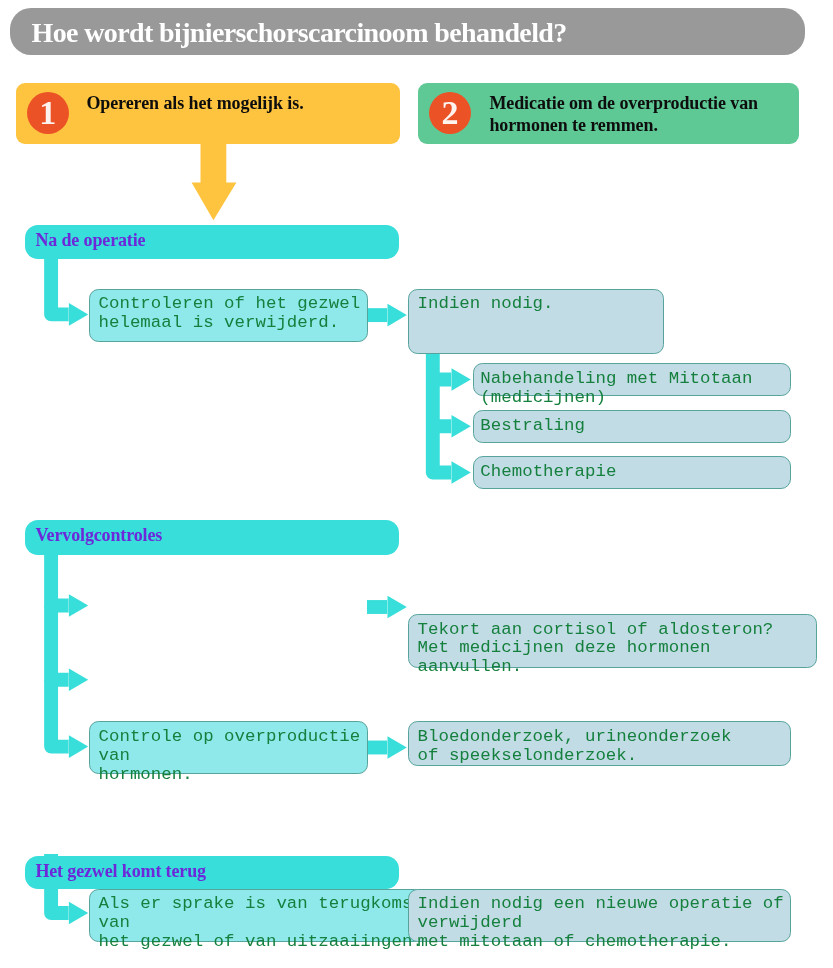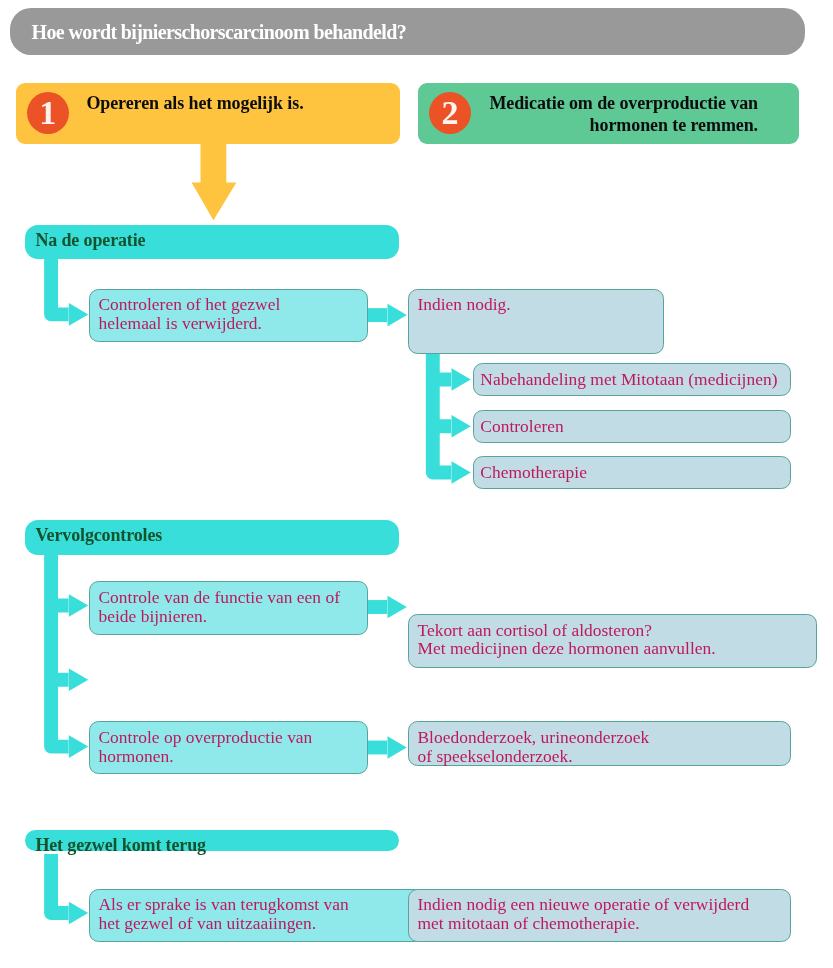--- a/index.html
+++ b/index.html
@@ -6,38 +6,38 @@
   html,body{margin:0;padding:0;}
   body{width:833px;height:968px;background:#ffffff;opacity:0.9999;
        font-family:"Liberation Serif",serif;overflow:hidden;
        -webkit-font-smoothing:antialiased;}
   #stage{position:relative;width:833px;height:968px;background:#fff;will-change:transform;}
   .abs{position:absolute;}
 
   
   .title-bar{left:10.3px;top:8.2px;width:794.7px;height:46.7px;background:#999999;border-radius:21px;}
   .title-text{position:absolute;left:21.2px;top:0;height:46.7px;line-height:49.3px;color:#ffffff;
-    font-weight:bold;font-size:20px;letter-spacing:-0.62px;white-space:nowrap;}
+    font-weight:bold;font-size:28px;letter-spacing:-0.62px;white-space:nowrap;}
 
   
   .card{border-radius:9px;}
   .badge{position:absolute;width:42px;height:42px;border-radius:50%;background:#EB5327;
     color:#fdf3ef;font-weight:bold;font-size:34px;text-align:center;line-height:41px;}
   .card-title{position:absolute;color:#0d0d0d;font-weight:bold;font-size:18px;letter-spacing:-0.09px;
-    line-height:21.4px;white-space:pre-line;text-align:right;}
+    line-height:21.4px;white-space:pre-line;}
 
   
   .sec-head{background:#38DEDA;border-radius:13px;height:34px;left:25px;width:374px;}
   .sec-head > span{position:absolute;left:10.4px;top:0;line-height:31.2px;
-    font-weight:bold;font-size:18px;letter-spacing:-0.14px;color:#14532d;white-space:nowrap;}
+    font-weight:bold;font-size:18px;letter-spacing:-0.14px;color:#6d28d9;white-space:nowrap;}
 
   
   .box{border:1.3px solid #57A49D;border-radius:9.5px;box-sizing:border-box;z-index:2;}
   .box > span{position:absolute;left:8.2px;top:5.5px;font-size:17.4px;letter-spacing:0.03px;line-height:18.9px;
-    color:#be185d;white-space:pre-line;}
+    color:#15803d;white-space:pre-line;font-family:Liberation Mono, monospace;}
   .opt > span{left:6px;top:6.5px;}
   .cyan{background:#8FE9EB;}
   .blue{background:#C2DCE5;}
 
   svg.conn{position:absolute;overflow:visible;}
   .teal-fill{fill:#38DEDA;}
   .orange-fill{fill:#FEC43F;}
   .teal-stroke{fill:none;stroke:#38DEDA;stroke-width:13.9;
     stroke-linecap:butt;stroke-linejoin:round;}
 </style>
@@ -107,50 +107,46 @@
   </div>
 
   <div class="abs box blue" style="left:408.3px;top:288.6px;width:255.6px;height:65px;">
     <span>Indien nodig.</span>
   </div>
 
   <div class="abs box blue opt" style="left:473.3px;top:362.9px;width:317.7px;height:33.3px;">
     <span>Nabehandeling met Mitotaan (medicijnen)</span>
   </div>
   <div class="abs box blue opt" style="left:473.3px;top:409.8px;width:317.7px;height:32.9px;">
-    <span>Controleren</span>
+    <span>Bestraling</span>
   </div>
-  <div class="abs box blue opt" style="left:473.3px;top:455.9px;width:317.7px;height:33.2px;">
+  <div class="abs box blue opt" style="left:473.3px;top:455.9px;width:317.7px;height:33.2px;border-radius:10px;">
     <span>Chemotherapie</span>
   </div>
 
   <div class="abs sec-head" style="top:520.2px;height:35.1px;z-index:2;">
     <span>Vervolgcontroles</span>
   </div>
 
-  <div class="abs box cyan" style="left:89.3px;top:581.1px;width:278.3px;height:53.6px;">
-    <span>Controle van de functie van een of
-beide bijnieren.</span>
-  </div>
   <div class="abs box blue" style="left:408.3px;top:614px;width:409px;height:53.6px;">
     <span>Tekort aan cortisol of aldosteron?
 Met medicijnen deze hormonen aanvullen.</span>
   </div>
 
 
   <div class="abs box cyan" style="left:89.3px;top:721.4px;width:278.3px;height:52.5px;">
     <span>Controle op overproductie van
 hormonen.</span>
   </div>
   <div class="abs box blue" style="left:408.3px;top:721.4px;width:382.5px;height:45px;">
     <span>Bloedonderzoek, urineonderzoek
 of speekselonderzoek.</span>
   </div>
 
-  <div class="abs sec-head" style="top:830px;height:21px;z-index:2;">
+  <div class="abs sec-head" style="top:856px;height:33px;z-index:2;">
     <span>Het gezwel komt terug</span>
   </div>
 
   <div class="abs box cyan" style="left:89.3px;top:888.5px;width:335px;height:53.3px;">
     <span>Als er sprake is van terugkomst van
 het gezwel of van uitzaaiingen.</span>
   </div>
   <div class="abs box blue" style="left:408.3px;top:888.5px;width:382.5px;height:53.3px;">
     <span>Indien nodig een nieuwe operatie of verwijderd
 met mitotaan of chemotherapie.</span>

